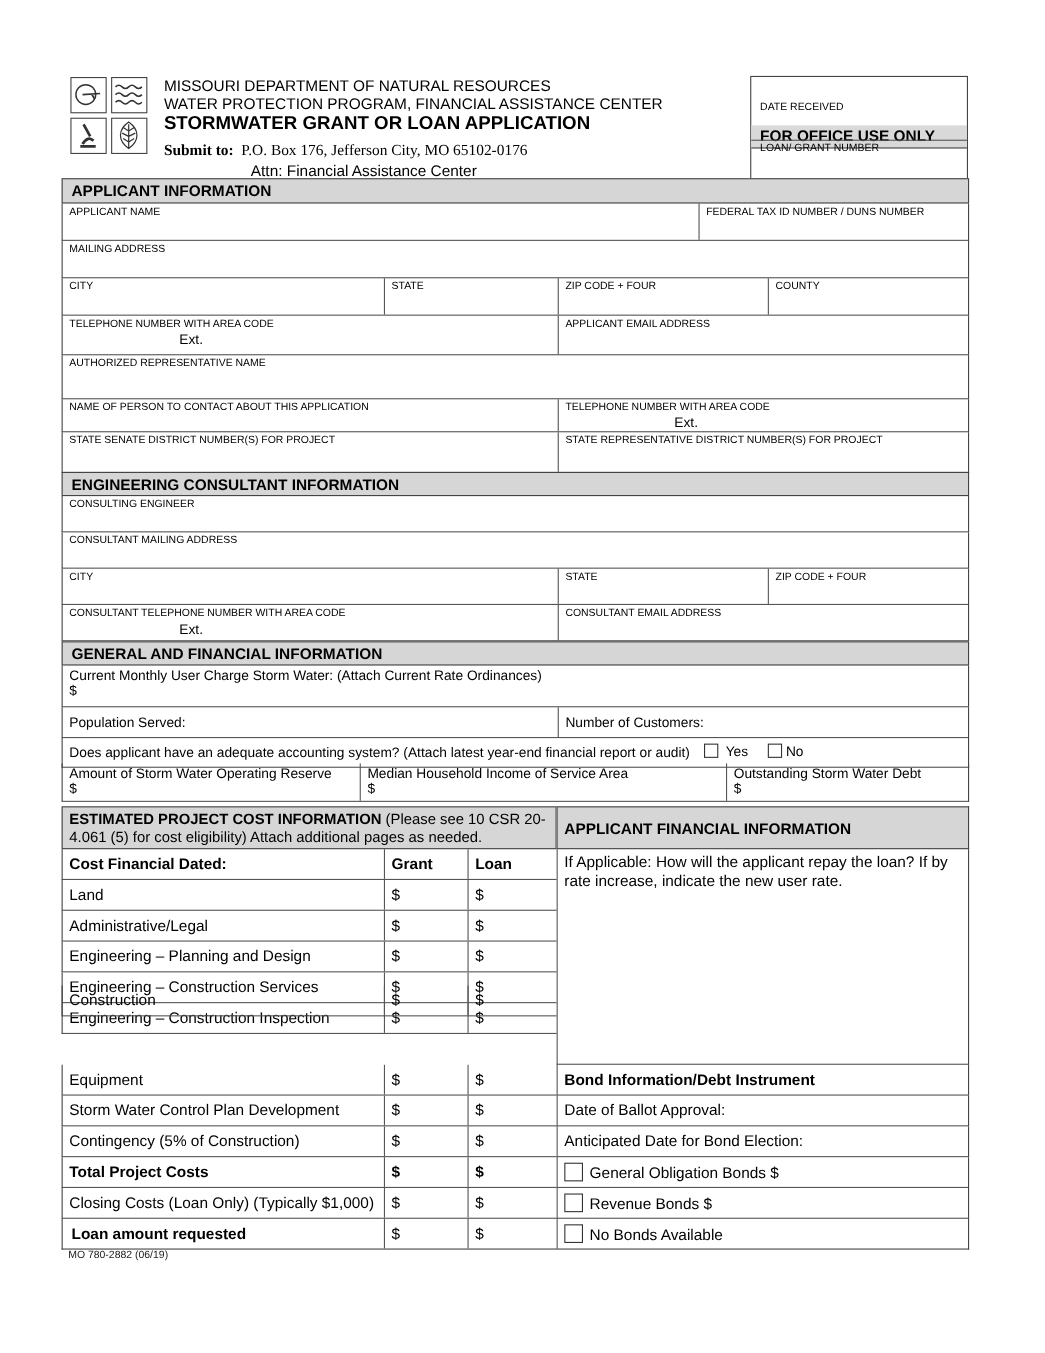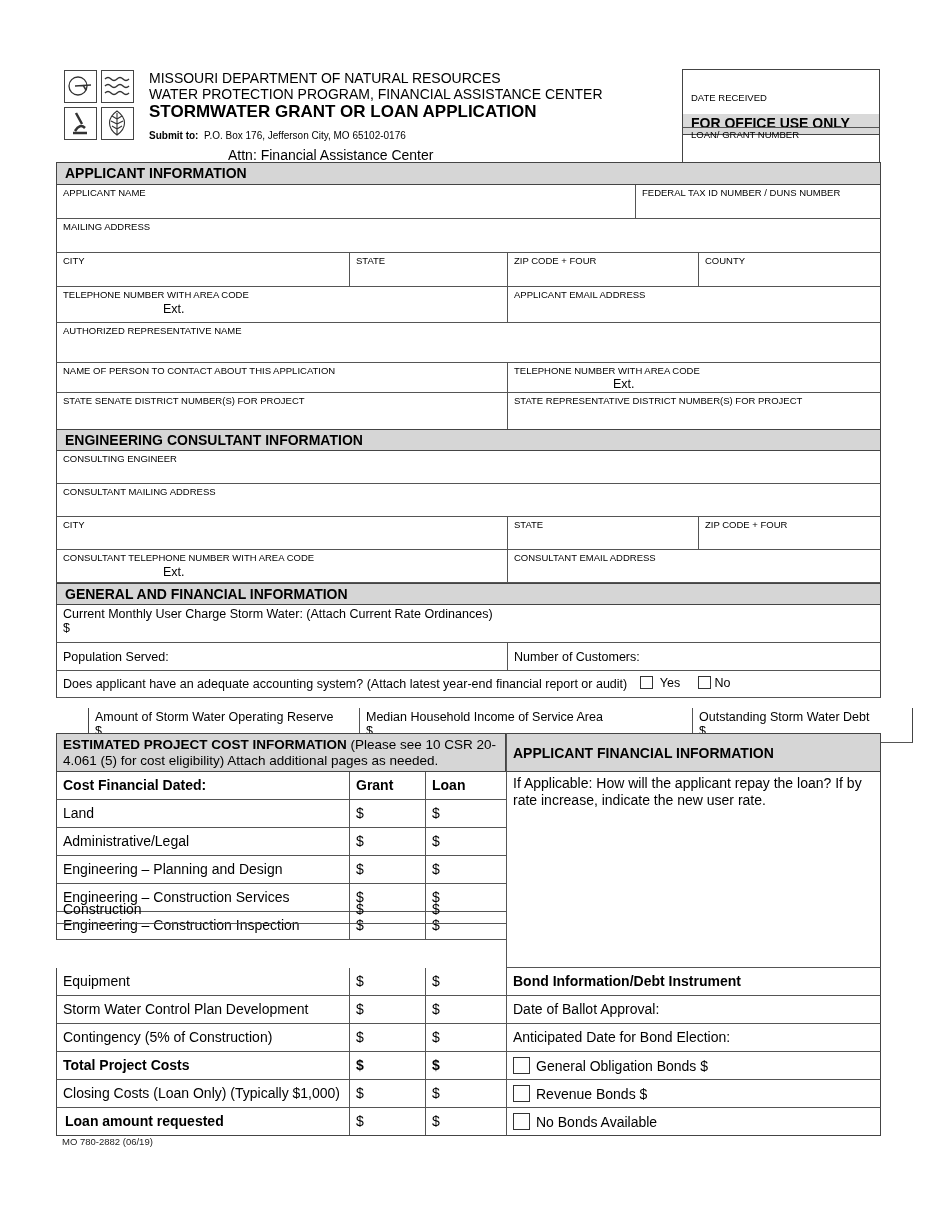--- a/index.html
+++ b/index.html
@@ -2,21 +2,21 @@
 <html><head>
 <meta charset="utf-8">
 <style>
   html, body { margin:0; padding:0; background:#fff; }
   body { width:950px; height:1230px; position:relative; font-family:"Liberation Sans", sans-serif; color:#000; }
   .abs { position:absolute; }
   .logo { position:absolute; left:64px; top:70px; width:72px; height:72px; }
   .logo .cell { position:absolute; width:33px; height:33px; border:1.5px solid #444; box-sizing:border-box; background:#fff; }
   .hdr-line { position:absolute; left:149px; font-size:14px; line-height:16px; white-space:nowrap; }
   .hdr-title { position:absolute; left:149px; top:102px; font-size:17px; font-weight:bold; white-space:nowrap; }
-  .submit { position:absolute; left:149px; top:130px; font-size:10px; white-space:nowrap; }
+  .submit { position:absolute; left:149px; top:130px; font-size:14px; white-space:nowrap;font-family:Liberation Serif, serif; }
   .attn { position:absolute; left:228px; top:147px; font-size:14px; white-space:nowrap; }
   .office { position:absolute; left:682px; top:69px; width:198px; height:94px; border:1.5px solid #444; box-sizing:border-box; }
   .office .ttl { height:20px; background:#d9d9d9; border-bottom:1.5px solid #444; font-weight:bold; font-size:14px; padding-left:8px; line-height:19px;margin-top:44px; }
   .office .f1 { position:absolute; top:21px; left:0; right:0; height:36px; border-bottom:1px solid #555; }
   .office .lbl { font-size:9.5px; padding:1px 0 0 8px; }
 
   .form { position:absolute; left:56px; top:162px; width:825px; }
   .box { position:absolute; box-sizing:border-box; }
   .row { position:absolute; left:0; width:825px; border-left:1.5px solid #444; border-right:1.5px solid #444; border-bottom:1px solid #555; box-sizing:border-box; }
   .sec { position:absolute; left:0; width:825px; background:#d6d6d6; border:1.5px solid #444; box-sizing:border-box; font-weight:bold; font-size:14px; padding-left:8px; line-height:20px; }
@@ -177,21 +177,21 @@
       </div>
     <div class="cell bl" style="left:450px;right:0;padding-top:5px;">
         <span class="md">Number of  Customers:</span>
       </div>
   </div>
   <div class="row" style="top:509px;height:27px;font-size:12.5px;">
     <span class="abs" style="left:6px;top:6px;white-space:nowrap;">Does applicant have an adequate accounting system? (Attach latest year-end financial report or audit)</span>
     <span class="abs" style="left:583px;top:5px;white-space:nowrap;"><span class="cb"></span>&nbsp; <span>Yes</span></span>
     <span class="abs" style="left:641px;top:5px;white-space:nowrap;"><span class="cb"></span>&nbsp;<span>No</span></span>
   </div>
-  <div class="row" style="top:546px;height:35px;margin-left:32px;">
+  <div class="row" style="top:532px;height:35px;">
     <div class="cell" style="left:0;width:270px;">
       <span class="md">Amount of Storm Water Operating Reserve</span>
       <span class="md" style="padding-top:0;">$</span>
     </div>
     <div class="cell bl" style="left:270px;width:333px;">
       <span class="md">Median Household Income of Service Area</span>
       <span class="md" style="padding-top:0;">$</span>
     </div>
     <div class="cell bl" style="left:603px;right:0;">
       <span class="md">Outstanding Storm Water Debt</span>

